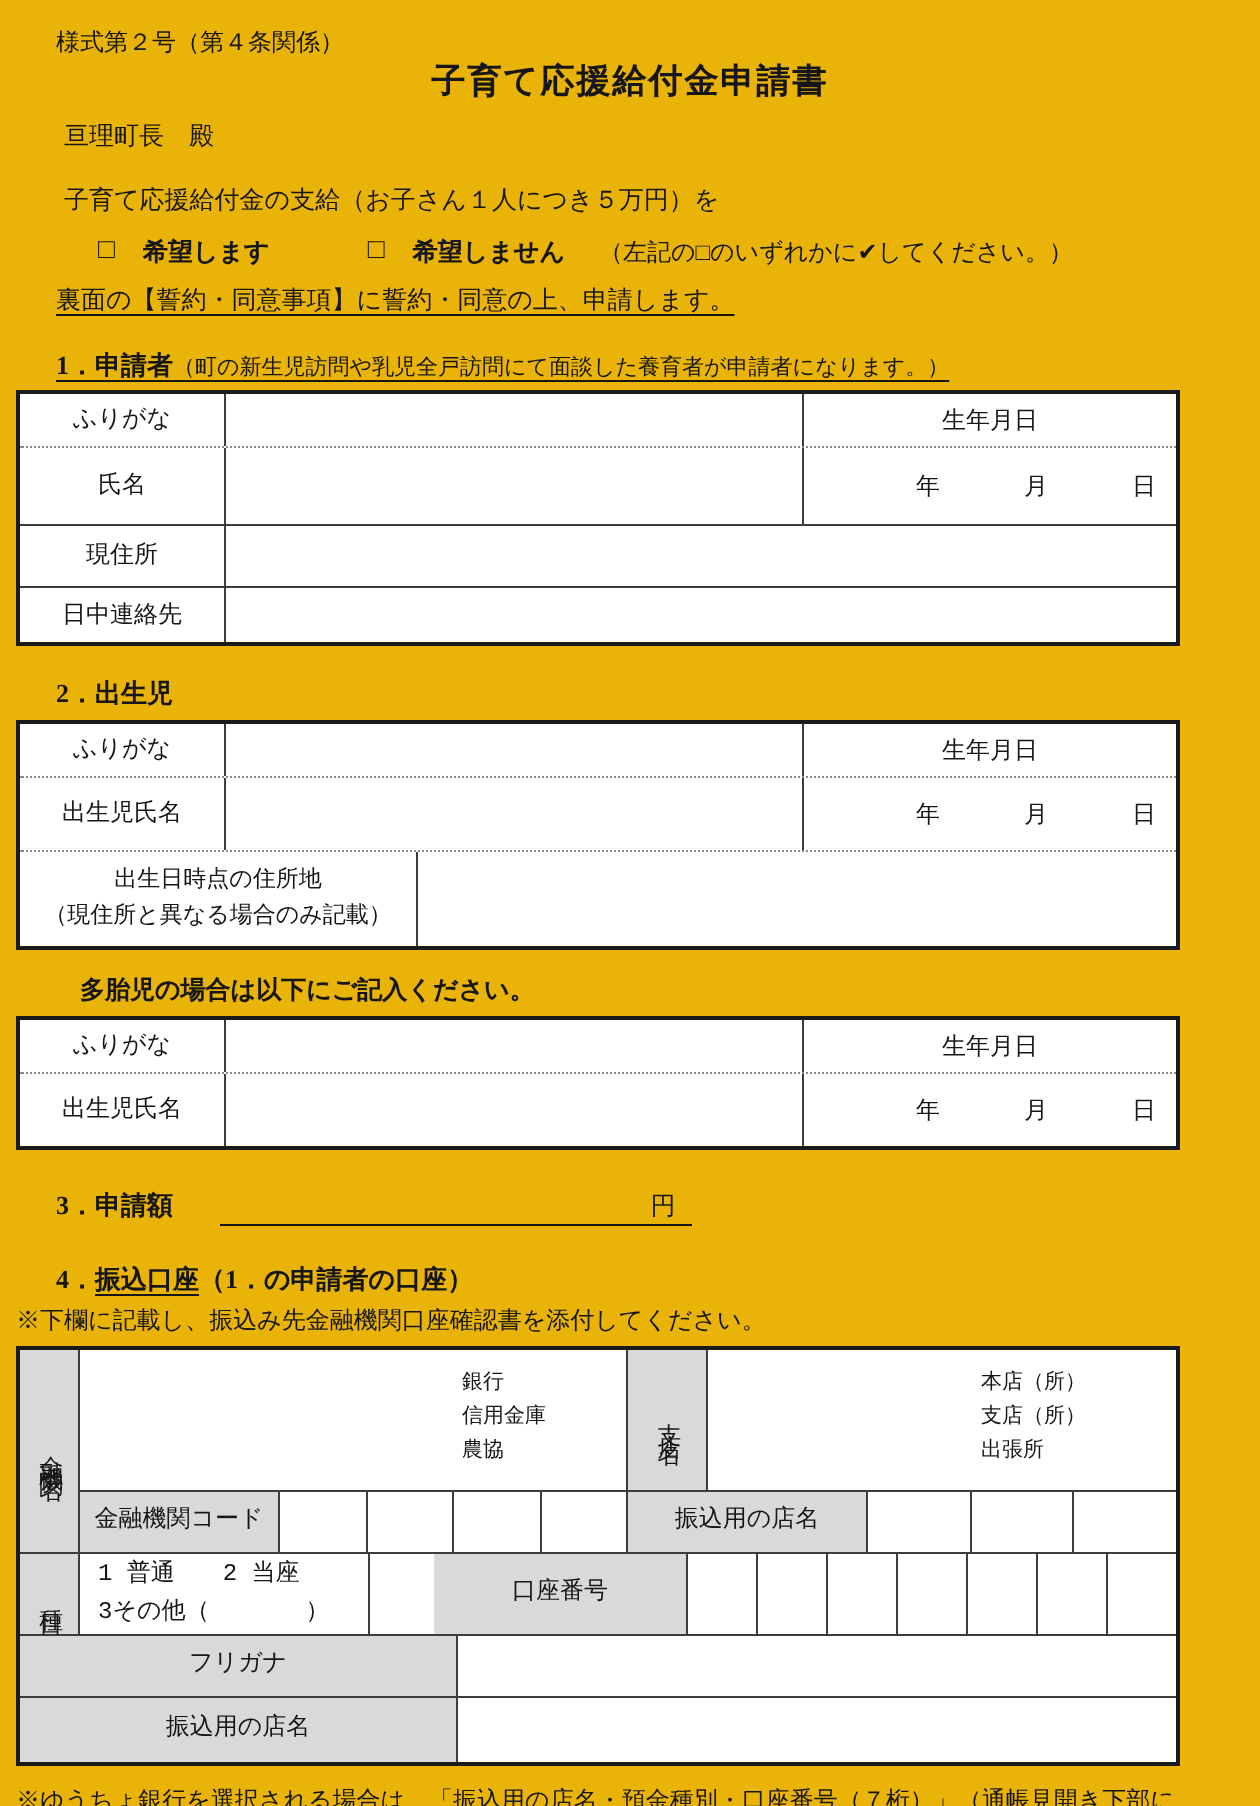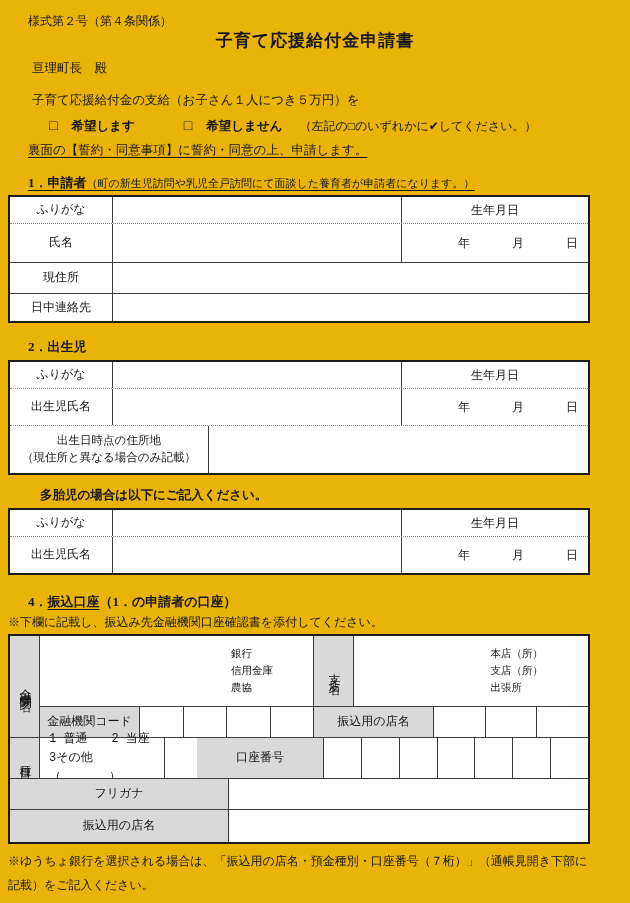--- a/index.html
+++ b/index.html
@@ -67,21 +67,21 @@
   .branch-types{margin-right:45px;font-size:10.5px;line-height:1.6;text-align:left;}
   .b-instcode{width:100px;flex:none;font-size:11.5px;}
   .boxes{display:flex;}
   .boxes4{width:174px;flex:none;}
   .boxes3{flex:1;}
   .b-branchcode{width:120px;flex:none;}
   .box{flex:1;border-right:1px solid #3c3c3c;box-sizing:border-box;}
   .boxes.end .box:last-child{border-right:none;}
   .row-c{height:40px;}
   .b-type{width:30px;flex:none;letter-spacing:2px;}
-  .b-typeopts{width:125px;flex:none;flex-direction:column;align-items:flex-start;justify-content:center;line-height:1.55;padding-left:9px;font-size:12px;}
+  .b-typeopts{width:145px;flex:none;flex-direction:column;align-items:flex-start;justify-content:center;line-height:1.55;padding-left:9px;font-size:12px;}
   .b-acctlabel{width:127px;flex:none;margin-left:32px;}
   .boxes7{flex:1;}
   .b-kana{width:219px;flex:none;}
 
   .foot-notes{margin:6px 0 0 8px;width:588px;font-size:12px;line-height:1.95;}
 </style>
 </head>
 <body>
 
 <div class="page">
@@ -168,20 +168,24 @@
       <div class="cell w-label br">出生児氏名</div>
       <div class="cell grow br"></div>
       <div class="cell w-birth ymd">
         <span>年</span>
         <span>月</span>
         <span>日</span>
       </div>
     </div>
   </div>
 
+  <div class="amount-line">
+    <span class="amount-label">3．申請額</span>
+    <span class="amount-blank"><span>円</span></span>
+  </div>
 
   <div class="s4-head">
     <span>4．</span><span class="u">振込口座</span><span>（1．の申請者の口座）</span>
   </div>
   <div class="s4-note">※下欄に記載し、振込み先金融機関口座確認書を添付してください。</div>
 
   <div class="tbl bank">
 
     <div class="trow">
       <div class="cell b-left gray br vert">金融機関名</div>

